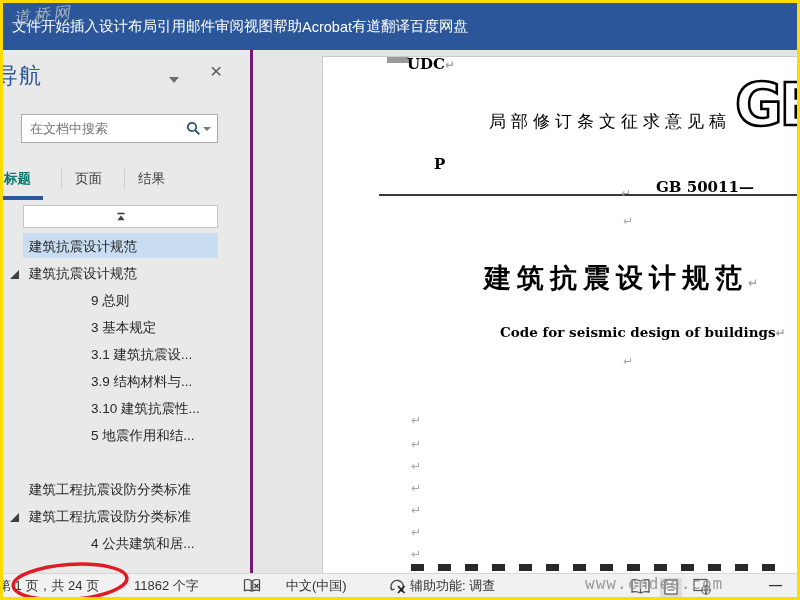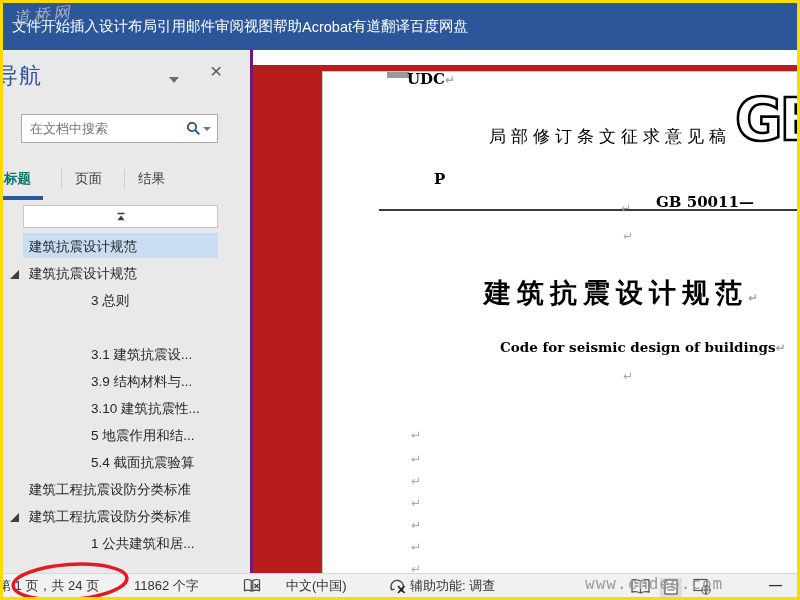--- a/index.html
+++ b/index.html
@@ -50,22 +50,22 @@
               background:#fff; border:1px solid #c6c6c6;
               display:flex; align-items:center; justify-content:center; }
   .nav-item { position:absolute; left:0; width:250px; height:27px; line-height:27px; white-space:nowrap; }
   .nav-item .lbl1 { position:absolute; left:26px; }
   .nav-item .lbl2 { position:absolute; left:88px; }
   .nav-item.selected .selbg { position:absolute; left:20px; top:0; width:195px; height:25px;
                               background:#c9ddf2; }
   .tri { position:absolute; left:7px; top:10px; }
 
   
-  #docarea { position:absolute; left:250px; top:62px; width:544px; height:523px;
-             background:#b91c1c; }
+  #docarea { position:absolute; left:250px; top:47px; width:544px; height:523px;
+             background:#e5e5e5; }
   #page { position:absolute; left:69px; top:6px; width:482px; height:517px;
           background:#fff; border:1px solid #cbcbcb; border-bottom:none; overflow:hidden;
           font-family:"DejaVu Serif","Liberation Serif",serif; color:#000; }
   .pmark { color:#a8a8a8; font-size:12px; font-family:"DejaVu Sans",sans-serif; }
   .abs { position:absolute; white-space:nowrap; }
   #gray-chip { position:absolute; left:64px; top:-2px; width:22px; height:8px; background:#9a9a9a; }
   #doc-hr { position:absolute; left:56px; top:137px; width:426px; height:2px; background:#3a3a3a; }
   #dash-line { position:absolute; left:88px; top:507px; width:374px; height:7px;
                background:repeating-linear-gradient(90deg,#111 0 13px,transparent 13px 27px);
                opacity:.9; }
@@ -140,48 +140,48 @@
         <span class="selbg"></span>
         <span class="lbl1">建筑抗震设计规范</span>
       </div>
       <div class="nav-item" style="top:58px">
         <svg class="tri" width="9" height="9" viewBox="0 0 9 9">
           <polygon points="9,0 9,9 0,9" fill="#3f3f3f"></polygon>
           </svg>
         <span class="lbl1">建筑抗震设计规范</span>
       </div>
       <div class="nav-item" style="top:85px">
-        <span class="lbl2">3 总则</span>
+        <span class="lbl2">9 总则</span>
+      </div>
+      <div class="nav-item" style="top:112px">
+        <span class="lbl2">3 基本规定</span>
       </div>
       <div class="nav-item" style="top:139px">
         <span class="lbl2">3.1 建筑抗震设...</span>
       </div>
       <div class="nav-item" style="top:166px">
         <span class="lbl2">3.9 结构材料与...</span>
       </div>
       <div class="nav-item" style="top:193px">
         <span class="lbl2">3.10 建筑抗震性...</span>
       </div>
       <div class="nav-item" style="top:220px">
         <span class="lbl2">5 地震作用和结...</span>
-      </div>
-      <div class="nav-item" style="top:247px">
-        <span class="lbl2">5.4 截面抗震验算</span>
       </div>
       <div class="nav-item" style="top:274px">
         <span class="lbl1">建筑工程抗震设防分类标准</span>
       </div>
       <div class="nav-item" style="top:301px">
         <svg class="tri" width="9" height="9" viewBox="0 0 9 9">
           <polygon points="9,0 9,9 0,9" fill="#3f3f3f"></polygon>
           </svg>
         <span class="lbl1">建筑工程抗震设防分类标准</span>
       </div>
       <div class="nav-item" style="top:328px">
-        <span class="lbl2">1 公共建筑和居...</span>
+        <span class="lbl2">4 公共建筑和居...</span>
       </div>
     </div>
   </div>
 
   <div id="docarea">
     <div id="page">
       <div id="gray-chip"></div>
 
       <div class="abs" style="left:84px; top:-2px; font-weight:bold; font-size:15px;"><span>UDC</span><span class="pmark">↵</span></div>
 

